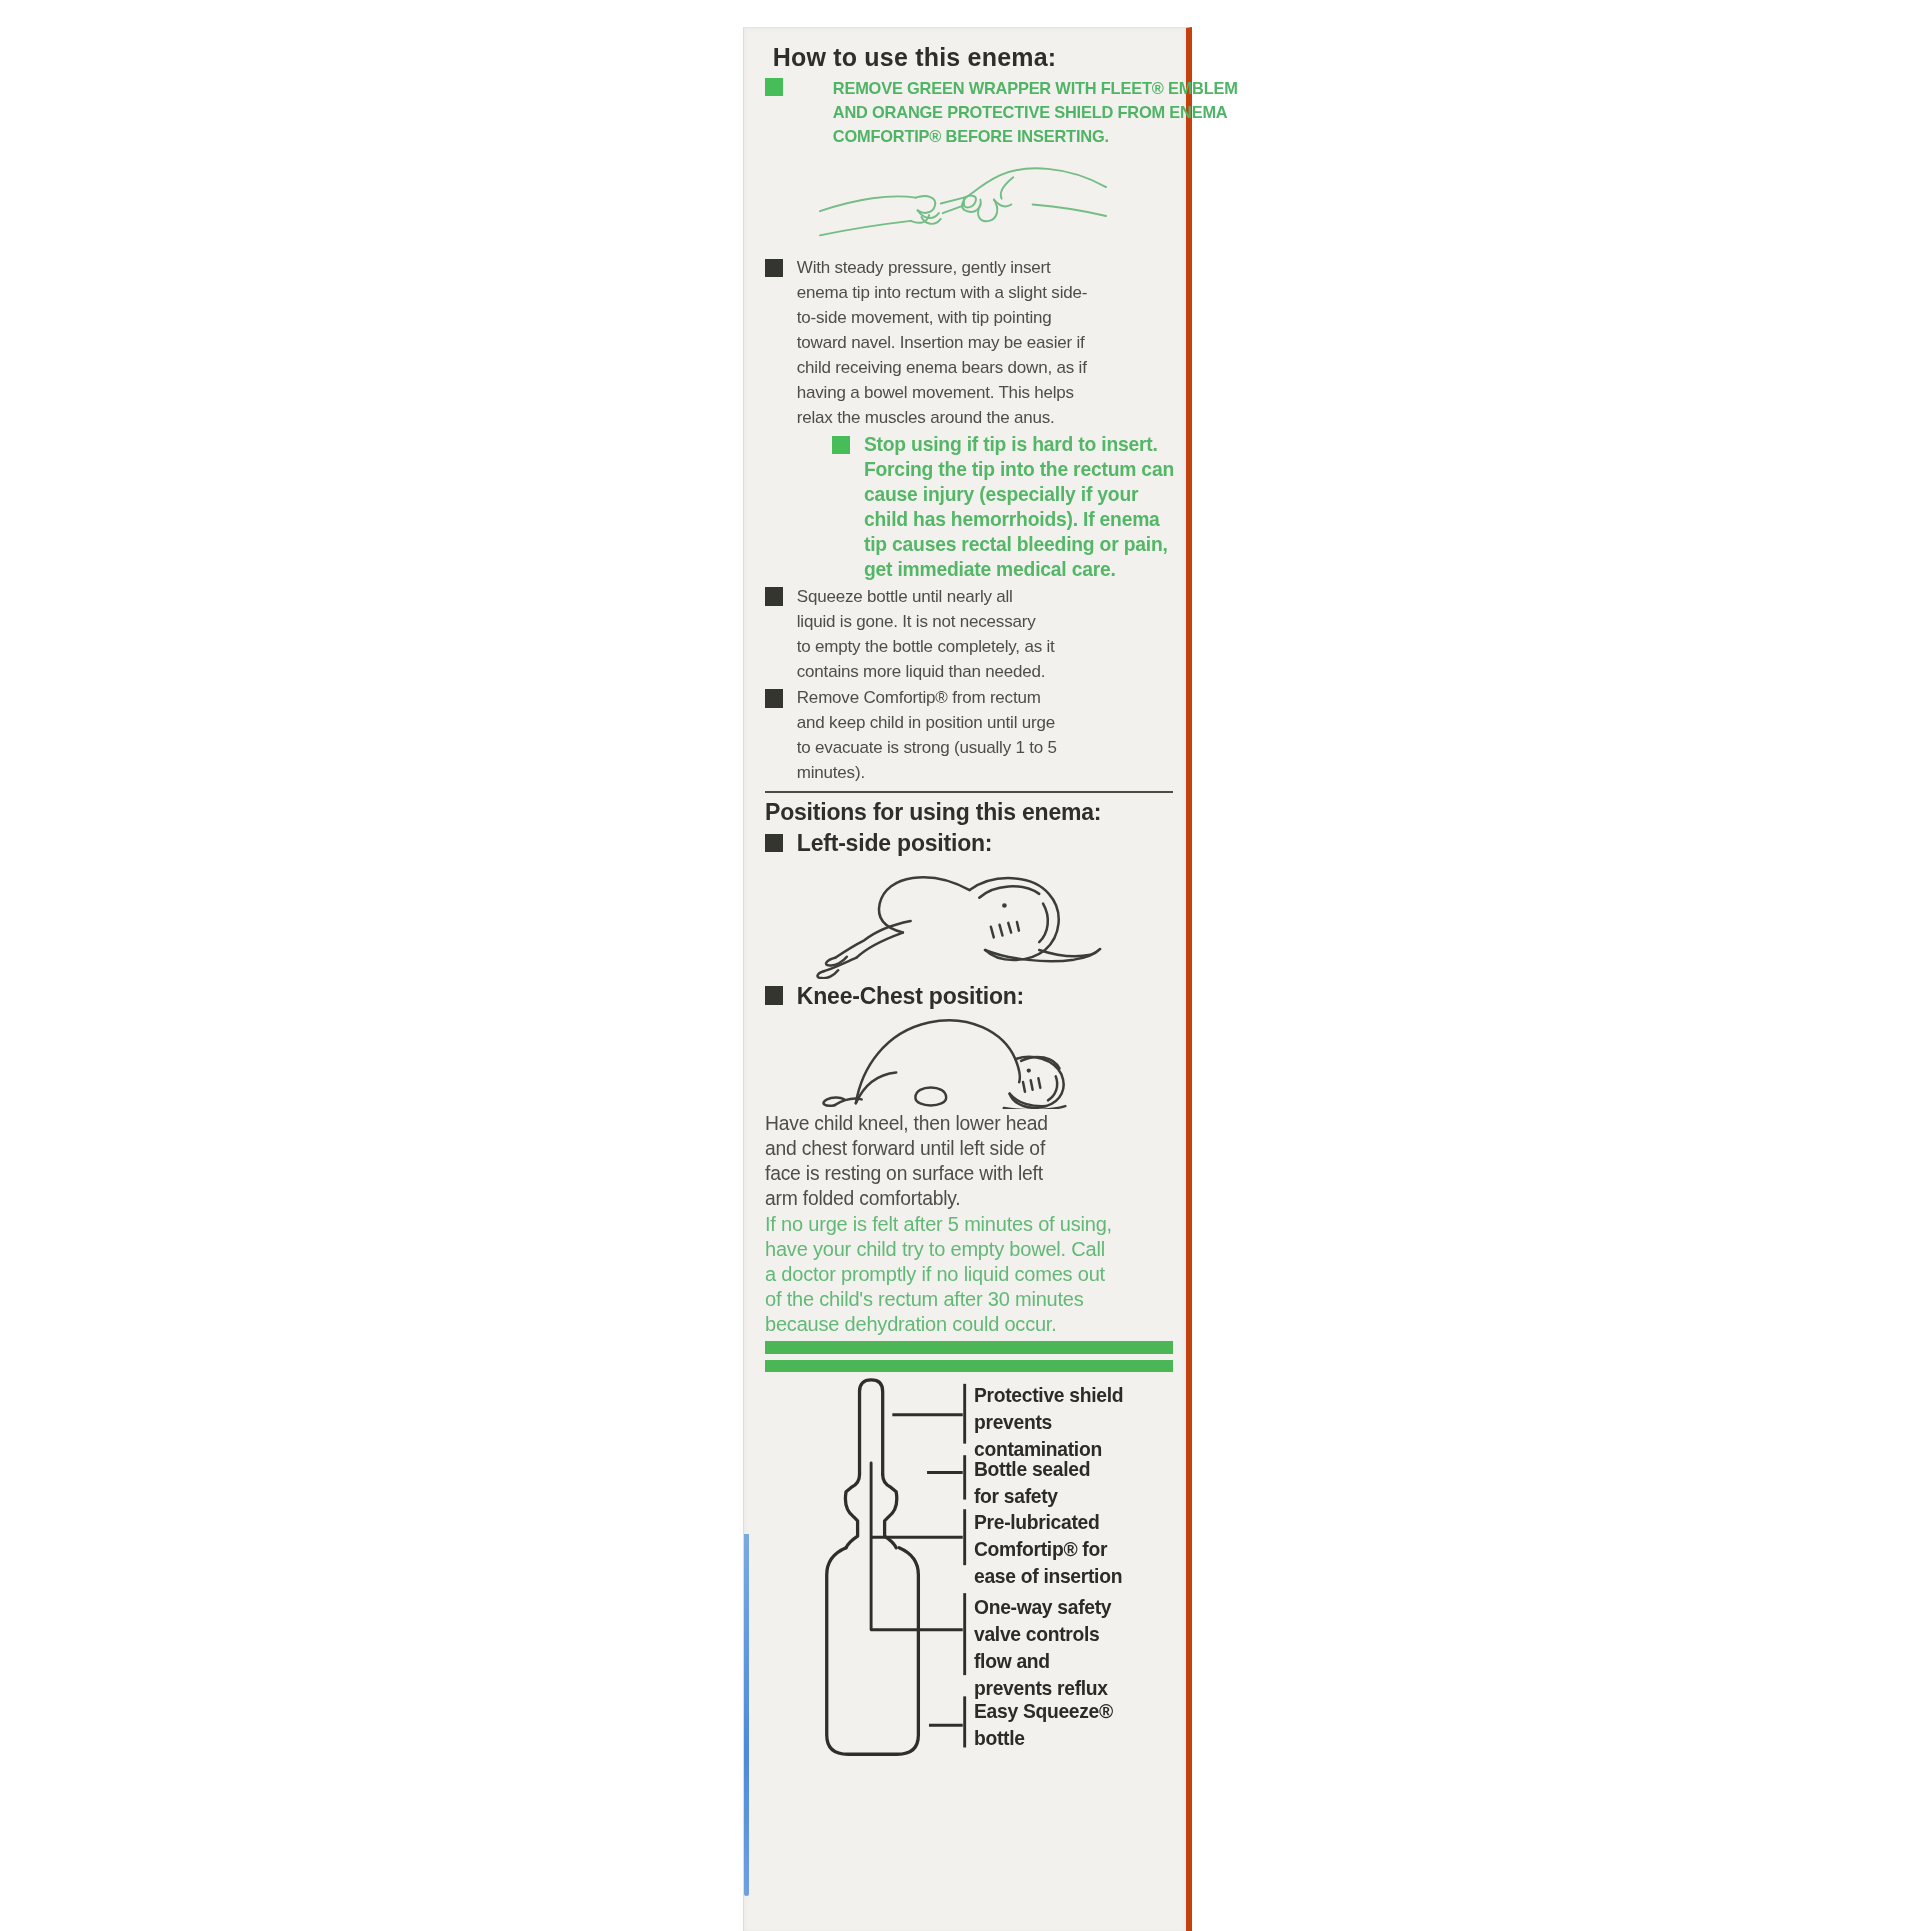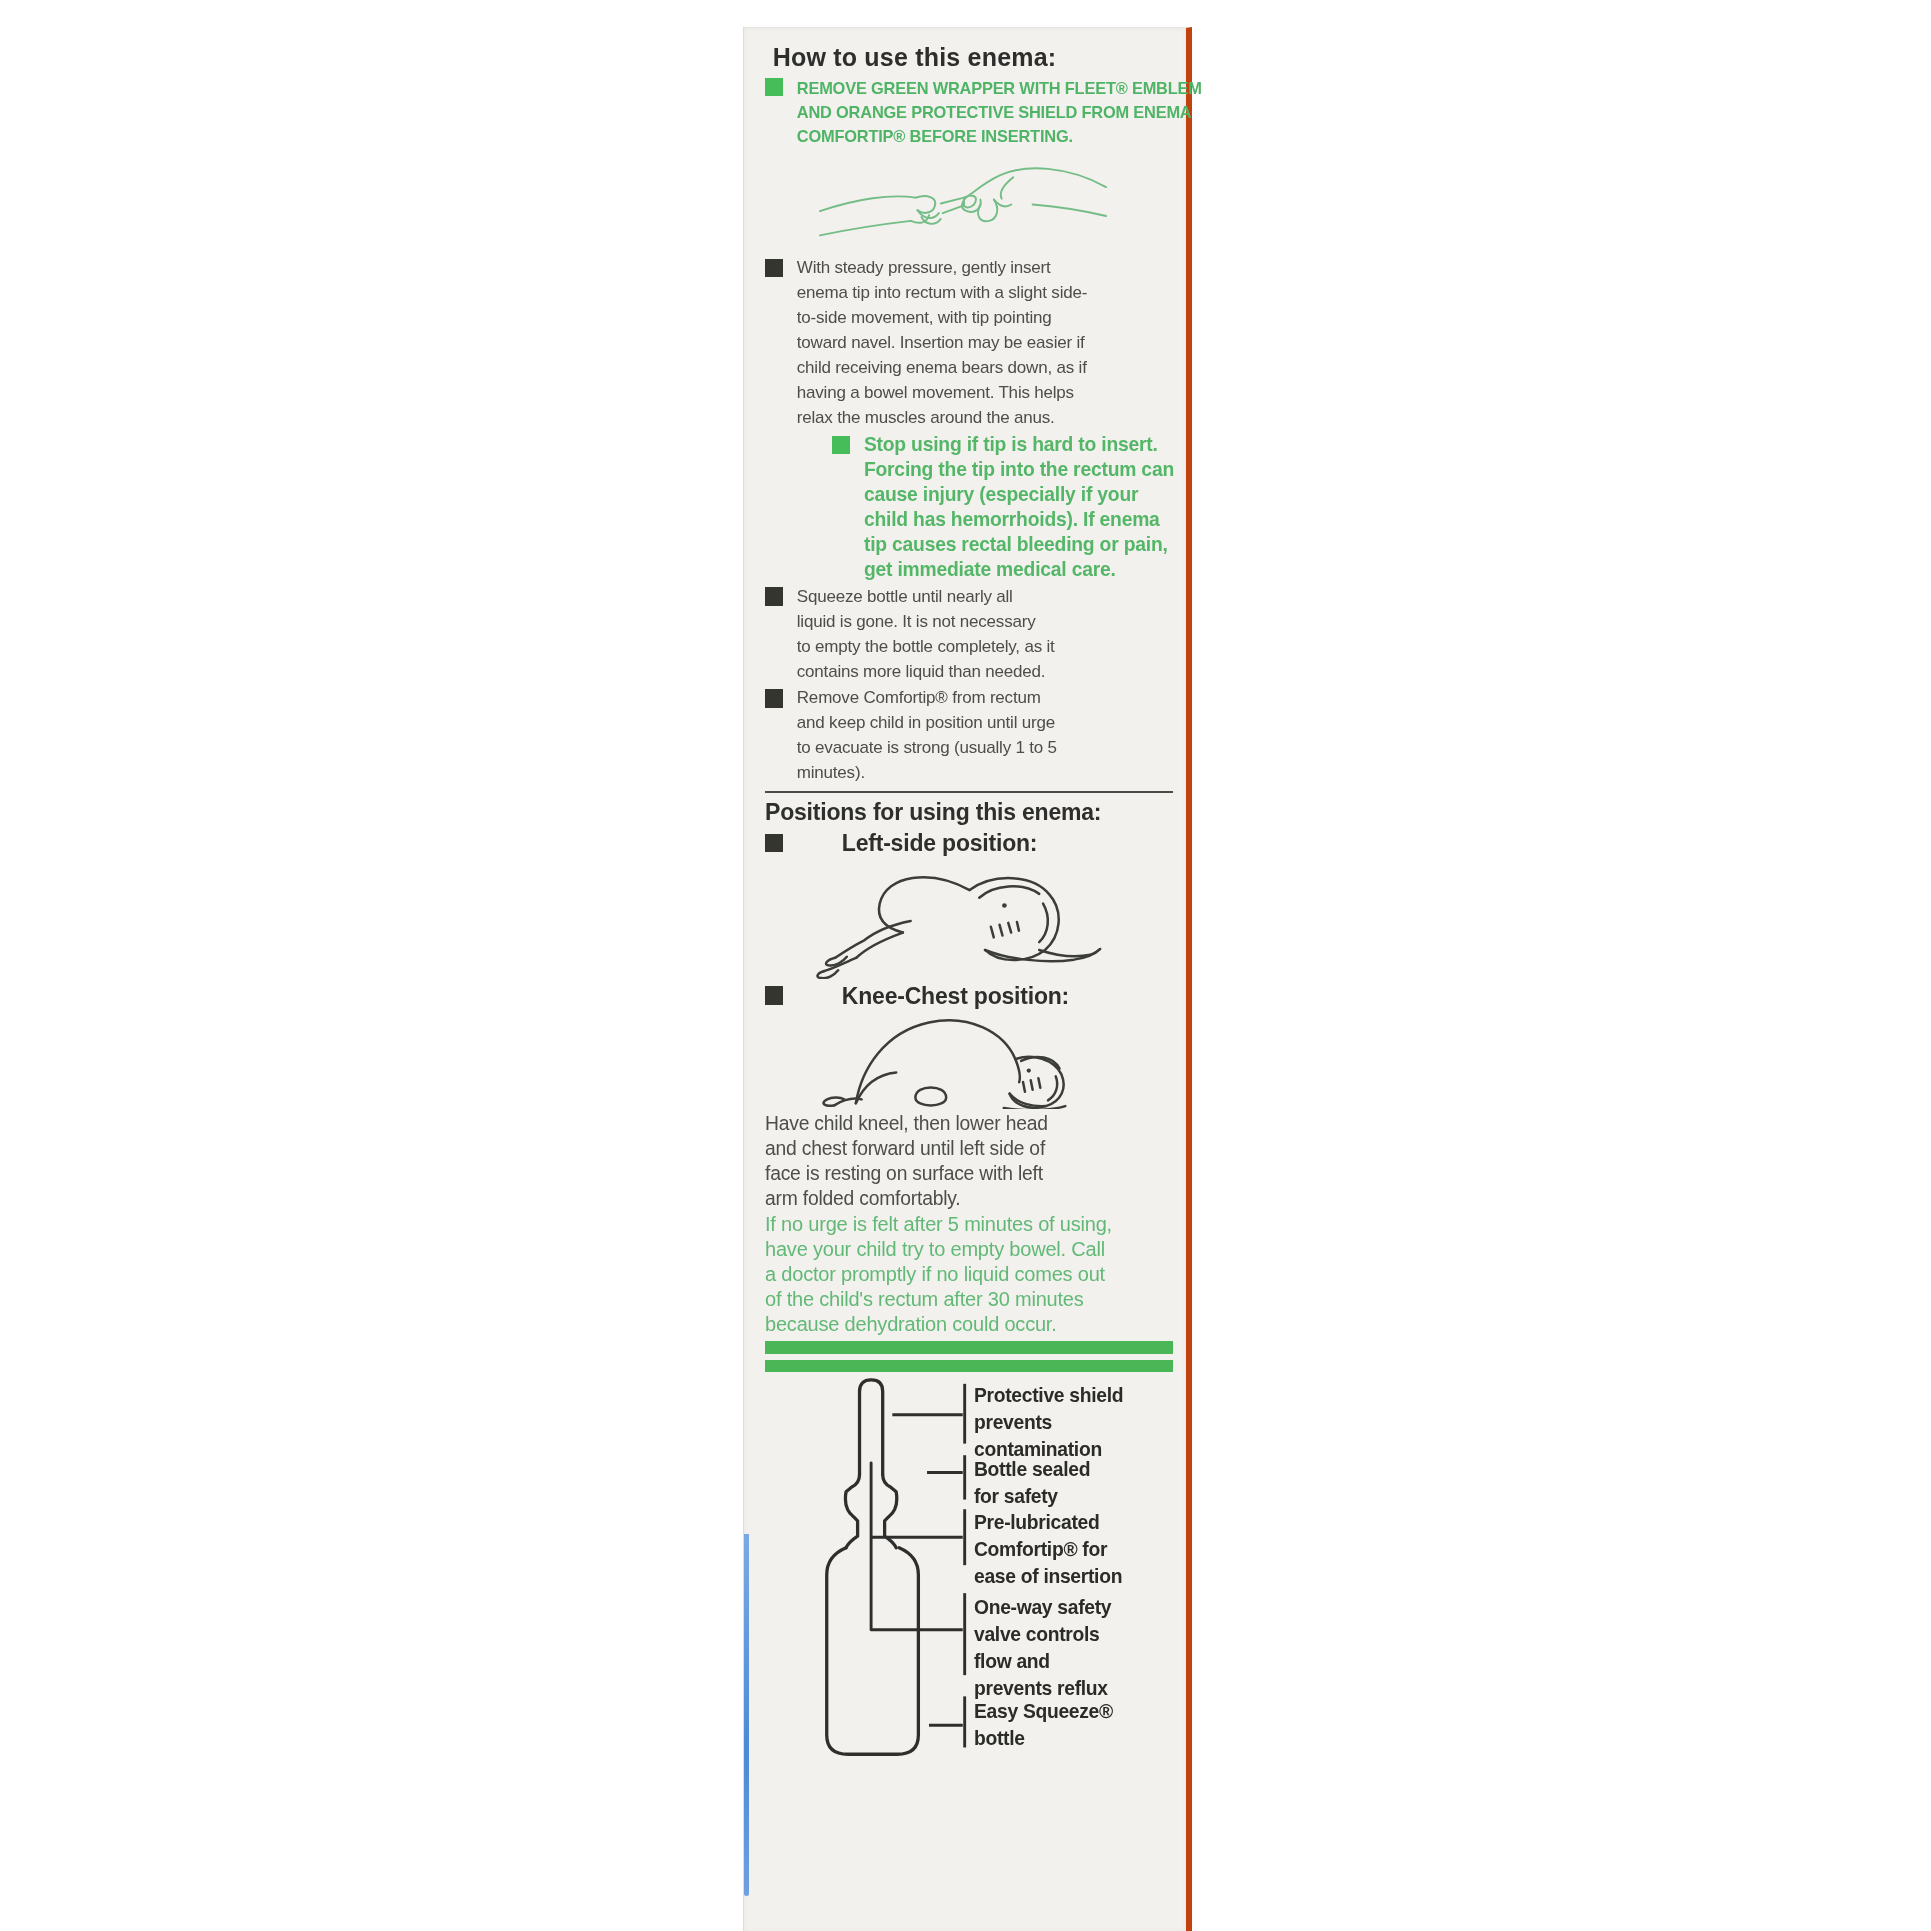--- a/index.html
+++ b/index.html
@@ -34,34 +34,35 @@
   .bullet{display:flex;align-items:flex-start;}
   .sq{width:18.3px;height:18.3px;flex:0 0 auto;margin:3.9px 0 0 0;}
   .sq-green{background:#46bd58;}
   .sq-dark{background:#35352f;}
   .bullet .txt{margin-left:13.5px;}
   .pre{white-space:pre;}
   .caps-green{
     margin-top:3.9px;
     font-size:16.4px;line-height:24px;font-weight:700;letter-spacing:-0.2px;
     color:#4fb466;
+    gap:36px;
   }
   .caps-green .sq{margin-top:1.9px;}
   .body-dark{
     font-size:17px;line-height:25px;color:#4d4d4b;letter-spacing:-0.2px;
   }
   .bold-green{
     font-size:19.3px;line-height:25px;font-weight:700;color:#54b667;letter-spacing:-0.2px;justify-content:flex-end;
   }
   .m2{margin-top:1.9px;} .m4{margin-top:3.9px;} .m6{margin-top:5.8px;}
   .separator{
     margin:5.8px 0 0 0;border:none;height:1.9px;background:#4a4a46;width:408px;
   }
   .pos-label{display:flex;align-items:flex-start;margin-top:3.9px;
-    font-size:23px;line-height:27px;font-weight:700;color:#2e2e2c;letter-spacing:-0.2px;gap:45px;}
+    font-size:23px;line-height:27px;font-weight:700;color:#2e2e2c;letter-spacing:-0.2px;}
   .pos-label .sq{margin:3.9px 13.5px 0 0;}
   .para{font-size:19.3px;line-height:25px;color:#4d4d4b;letter-spacing:-0.2px;}
   .green-para{
     margin-top:1px;
     font-size:20px;line-height:25px;color:#62b977;letter-spacing:-0.2px;
   }
   .illus{display:block;}
   .illus.hands{margin:7.7px 0 0 53px;}
   .illus.lying{margin:3.9px 0 0 48px;}
   .illus.kneeling{margin:1.9px 0 0 50px;}

